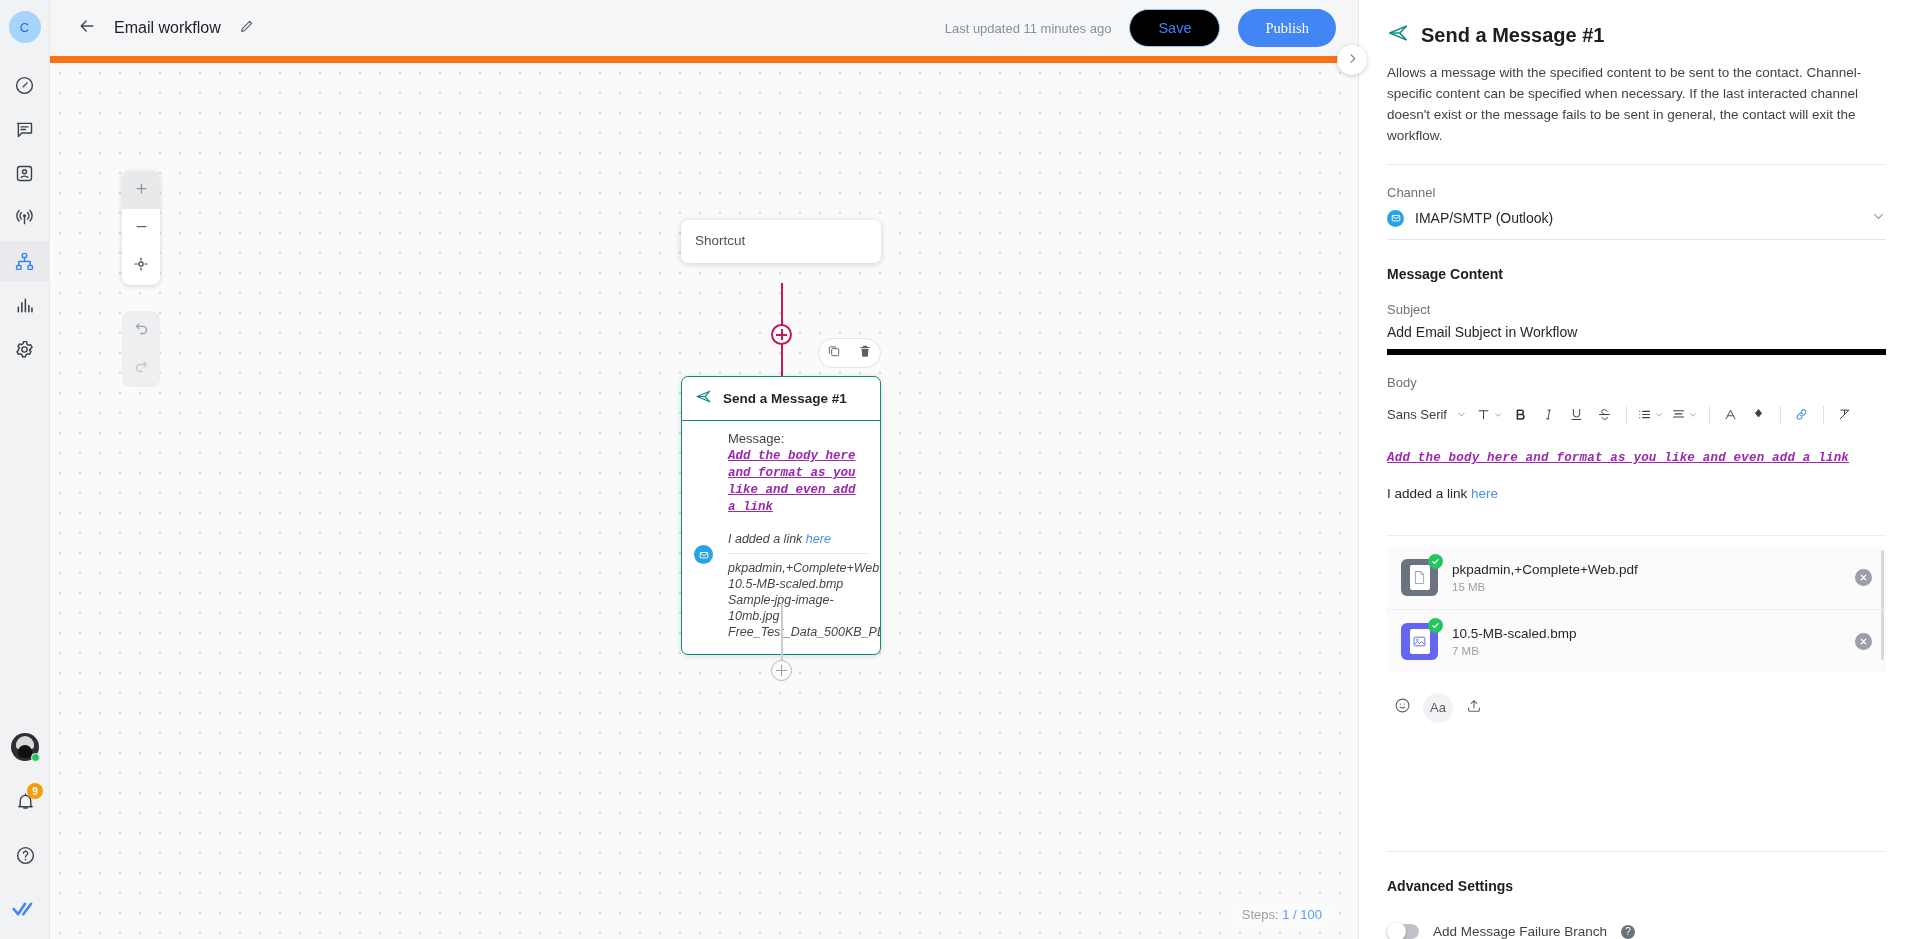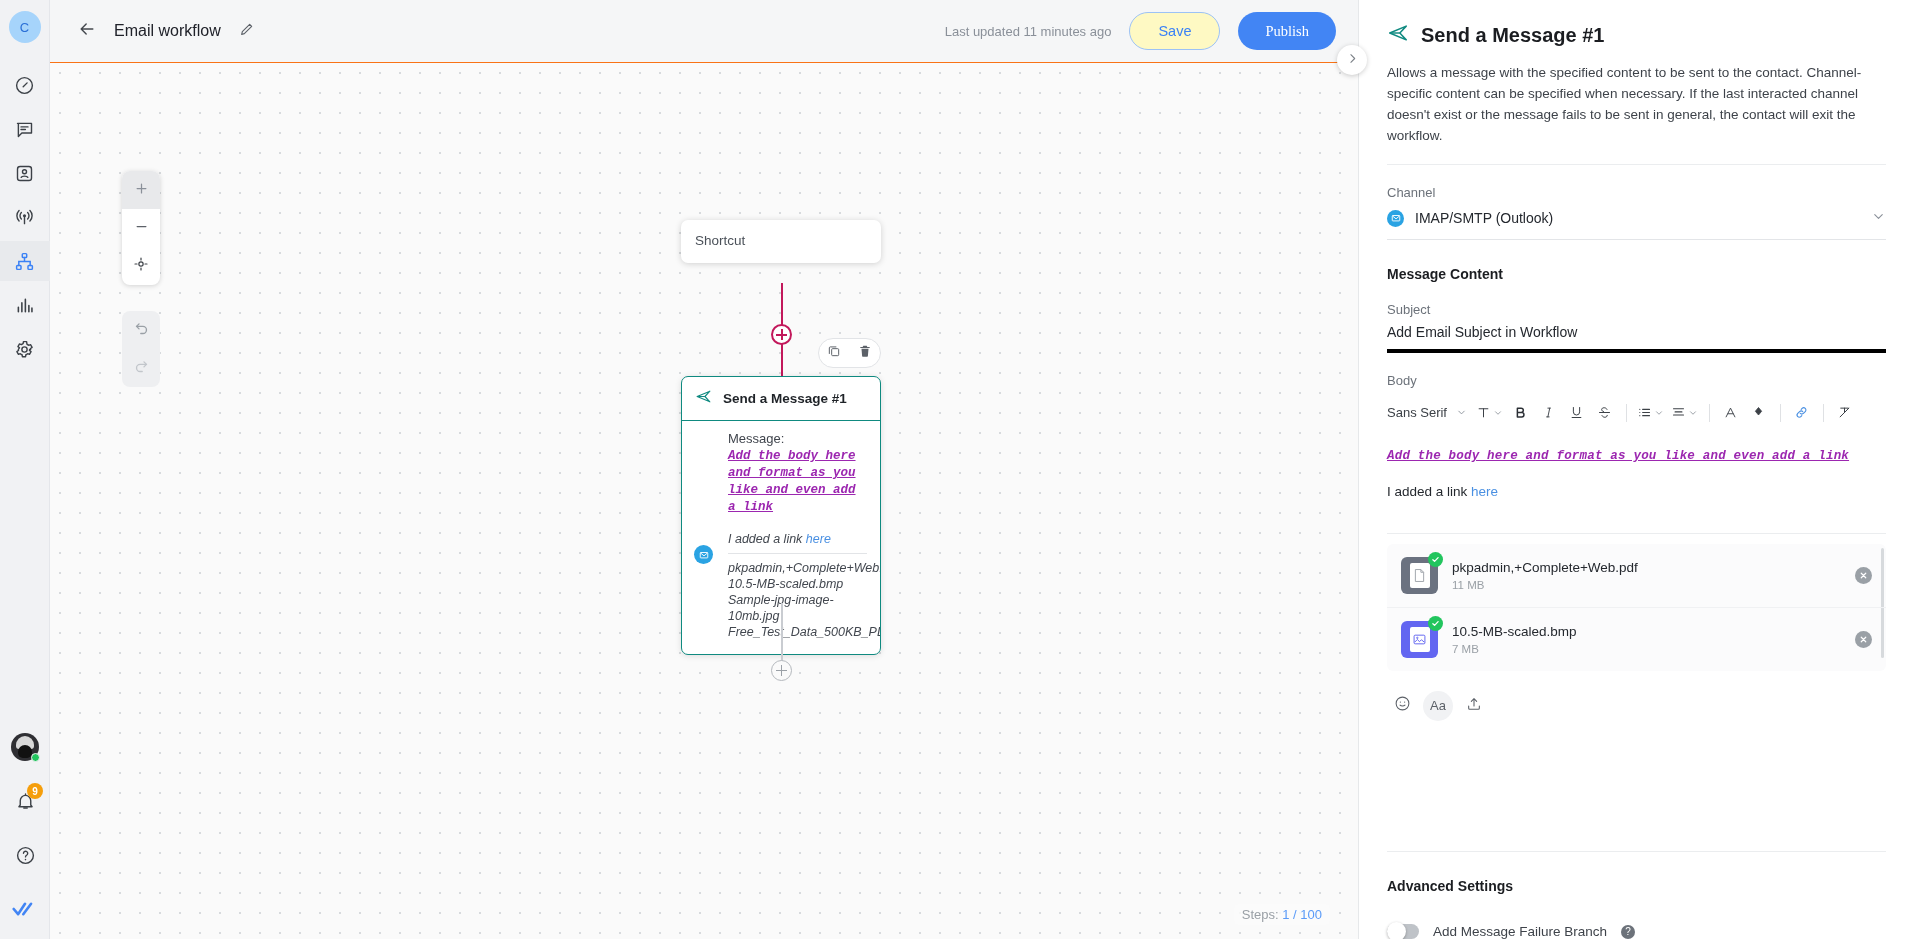--- a/index.html
+++ b/index.html
@@ -55,32 +55,32 @@
     position: absolute; top: 2px; right: 7px;
     min-width: 16px; height: 16px; border-radius: 8px; background: #f59e0b;
     color: #fff; font-size: 10px; font-weight: bold;
     display: flex; align-items: center; justify-content: center; padding: 0 4px;
   }
 
   
   .main { flex: 1 1 auto; display: flex; flex-direction: column; min-width: 0; position: relative; }
 
   .topbar {
-    height: 63px; background: #f5f6f7; border-bottom: 1px solid #f97316;
+    height: 63px; background: #f5f6f7; border-bottom: 7px solid #f97316;
     display: flex; align-items: center; padding: 0 22px; flex: 0 0 63px;
   }
   .back-btn { width: 30px; height: 30px; display: flex; align-items: center; justify-content: center;
      margin-right: 12px; }
   .wf-title { font-size: 16px; color: #20222a; font-weight: normal; }
   .edit-pencil { margin-left: 18px; display: flex; align-items: center; }
   .topbar-right { margin-left: auto; display: flex; align-items: center; gap: 18px; }
   .last-updated { font-size: 13px; color: #8a9099; }
   .btn-save {
     height: 38px; padding: 0 28px; border-radius: 19px;
-    border: 1px solid #9cc2f5; background: #fef9c3; color: #3b82f6;
+    border: 1px solid #9cc2f5; background: #000000; color: #3b82f6;
     font-size: 14.5px; cursor: pointer; font-family: inherit;
   }
   .btn-publish {
     height: 38px; padding: 0 27px; border-radius: 19px; border: none;
     background: #4285f4; color: #fff; font-size: 14.5px; cursor: pointer; font-family: Liberation Serif, serif;
   }
 
   
   .canvas {
     flex: 1 1 auto; position: relative; background-color: #fafafa;
@@ -197,21 +197,21 @@
     border-bottom: 1px solid #e3e5e8; cursor: pointer;
   }
   .channel-ico {
     width: 17px; height: 17px; border-radius: 50%; background: #2aa3e3;
     display: flex; align-items: center; justify-content: center; flex: 0 0 17px;
   }
   .channel-name { font-size: 14px; color: #24282e; }
   .channel-caret { margin-left: auto; }
   .subject-val {
     font-size: 14px; color: #24282e; padding: 7px 0 9px 0;
-    border-bottom: 4px solid #000000;
+    border-bottom: 6px solid #000000;
   }
   .rte-toolbar {
     display: flex; align-items: center; gap: 0; margin-top: 11px; height: 28px;
   }
   .rte-font { font-size: 13px; color: #3c4147; display: flex; align-items: center; gap: 9px;
     cursor: pointer; padding-right: 6px; }
   .rte-btn {
     width: 28px; height: 28px; display: flex; align-items: center; justify-content: center;
     cursor: pointer; color: #3c4147;
   }
@@ -668,21 +668,21 @@
               </div>
             </div>
             <div class="thumb-check">
               <svg width="9" height="9" viewBox="0 0 24 24" fill="none" stroke="#fff" stroke-width="3.4" stroke-linecap="round" stroke-linejoin="round">
                   <path d="M5 12.5l4.5 4.5L19 7"></path>
                 </svg>
             </div>
           </div>
           <div class="attach-meta">
             <div class="attach-name">pkpadmin,+Complete+Web.pdf</div>
-            <div class="attach-size">11 MB</div>
+            <div class="attach-size">15 MB</div>
           </div>
           <div class="attach-remove">
             <svg width="9" height="9" viewBox="0 0 24 24" stroke="#fff" stroke-width="3.2" stroke-linecap="round">
                 <path d="M6 6l12 12M18 6L6 18"></path>
               </svg>
           </div>
         </div>
 
         <div class="attach-row">
           <div class="thumb-wrap">

